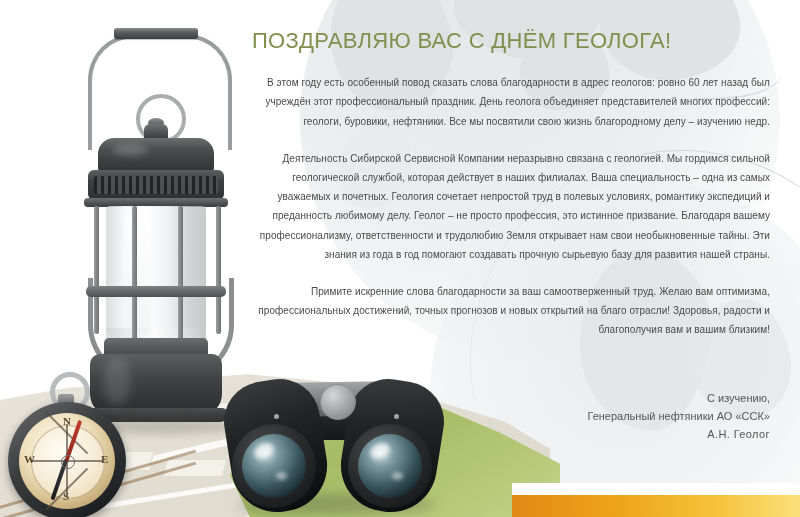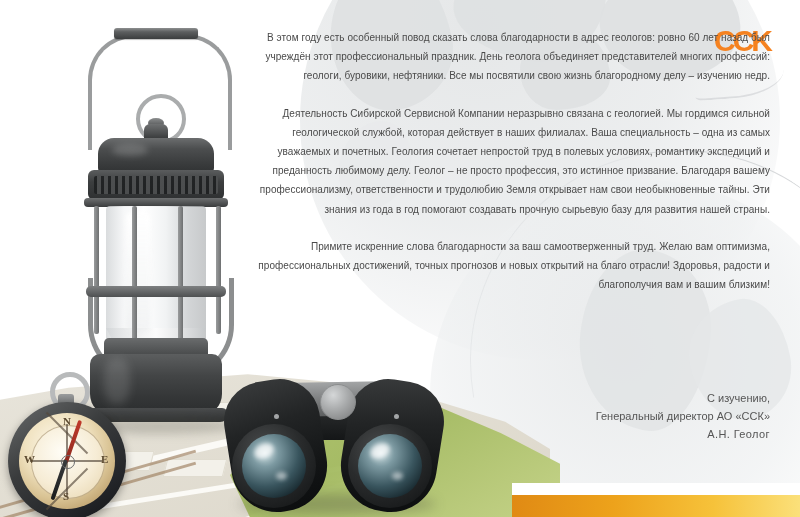--- a/index.html
+++ b/index.html
@@ -441,27 +441,27 @@
     <div class="bin-lens bln-right"></div>
     <div class="bin-gloss bg-left"></div>
     <div class="bin-gloss bg-right"></div>
     <div class="bin-gloss2 bg2-left"></div>
     <div class="bin-gloss2 bg2-right"></div>
     <div class="bin-dot bd-left"></div>
     <div class="bin-dot bd-right"></div>
   </div>
 
   <div class="logo-swoosh"></div>
-  <div class="logo">CCK</div>
 
   <div class="content">
+    <h2 class="headline">ПОЗДРАВЛЯЮ ВАС С ДНЁМ ГЕОЛОГА!</h2>
     <p class="para p1">В этом году есть особенный повод сказать слова благодарности в адрес геологов: ровно 60 лет назад был учреждён этот профессиональный праздник. День геолога объединяет представителей многих профессий: геологи, буровики, нефтяники. Все мы посвятили свою жизнь благородному делу – изучению недр.</p>
     <p class="para p2">Деятельность Сибирской Сервисной Компании неразрывно связана с геологией. Мы гордимся сильной геологической службой, которая действует в наших филиалах. Ваша специальность – одна из самых уважаемых и почетных. Геология сочетает непростой труд в полевых условиях, романтику экспедиций и преданность любимому делу. Геолог – не просто профессия, это истинное призвание. Благодаря вашему профессионализму, ответственности и трудолюбию Земля открывает нам свои необыкновенные тайны. Эти знания из года в год помогают создавать прочную сырьевую базу для развития нашей страны.</p>
     <p class="para p3">Примите искренние слова благодарности за ваш самоотверженный труд. Желаю вам оптимизма, профессиональных достижений, точных прогнозов и новых открытий на благо отрасли! Здоровья, радости и благополучия вам и вашим близким!</p>
   </div>
 
   <div class="signature">
     <div>С изучению,</div>
-    <div>Генеральный директор АО «ССК»</div>
+    <div>Генеральный нефтяники АО «ССК»</div>
     <div class="sig-name">А.Н. Геолог</div>
   </div>
 
 </div>
 
 </body></html>

